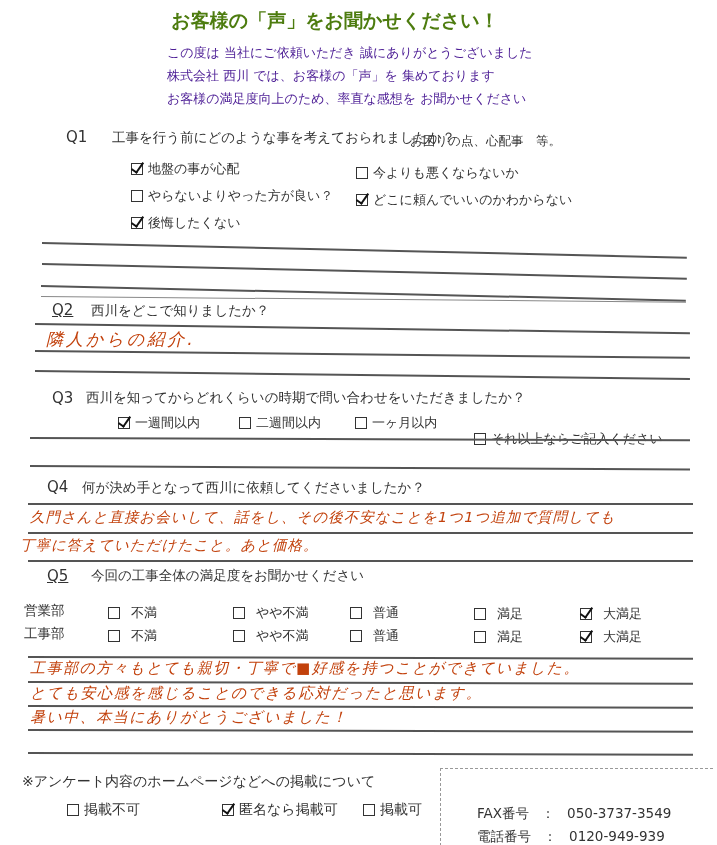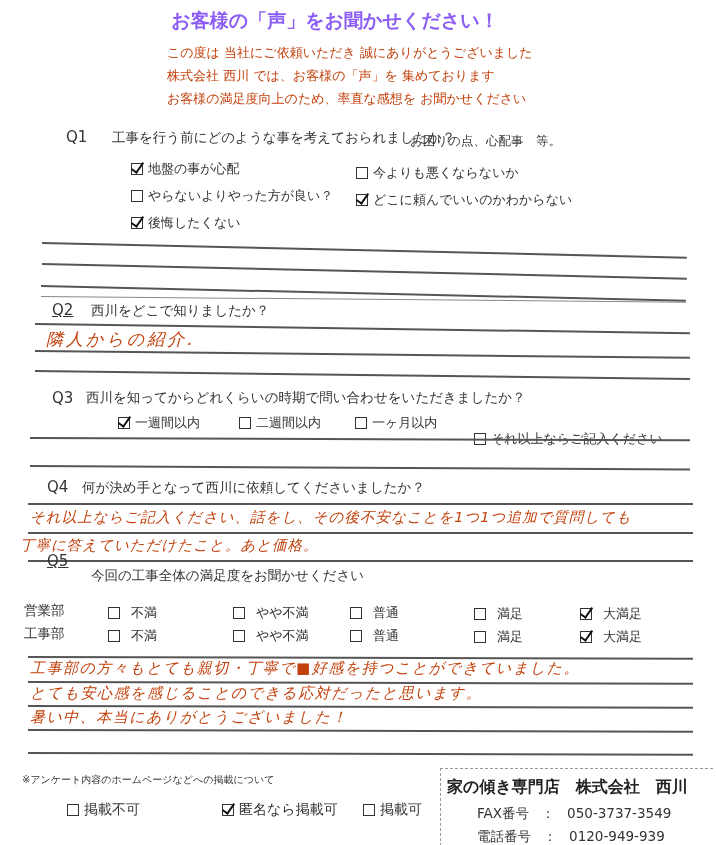--- a/index.html
+++ b/index.html
@@ -1,19 +1,19 @@
 <!DOCTYPE html>
 <html><head>
 <meta charset="utf-8">
 <style>
   html,body{margin:0;padding:0;background:#fff;}
   body{width:717px;height:845px;position:relative;overflow:hidden;font-family:"DejaVu Sans",sans-serif;color:#222;}
   .abs{position:absolute;white-space:nowrap;}
-  .title{left:0;width:670px;top:8px;text-align:center;font-weight:bold;font-size:19px;color:#8b5cf6;}
-  .intro{font-size:13px;color:#c2410c;}
+  .title{left:0;width:670px;top:8px;text-align:center;font-weight:bold;font-size:19px;color:#4d7c0f;}
+  .intro{font-size:13px;color:#4c1d95;}
   .q{font-size:13.5px;color:#333;}
   .qnum{font-size:15px;color:#333;}
   .opt{font-size:13px;color:#333;display:flex;align-items:center;}
   .cb{display:inline-block;width:12px;height:12px;border:1.3px solid #333;margin-right:5px;position:relative;box-sizing:border-box;background:#fff;}
   .cb.checked::after{content:"";position:absolute;left:2px;top:-4px;width:5px;height:11px;border-right:2px solid #111;border-bottom:2px solid #111;transform:rotate(35deg);}
   .line{position:absolute;height:1.5px;background:#555;transform-origin:left center;}
   .hand{font-family:"DejaVu Sans",sans-serif;font-size:17px;color:#c2410c;letter-spacing:3px;font-style:italic;}
   .stamp{position:absolute;left:440px;top:768px;width:272px;height:77px;border-left:1px dashed #999;border-top:1px dashed #999;}
   .stamp-title{font-weight:bold;font-size:16px;color:#222;}
   .stamp-row{font-size:13.5px;color:#333;}
@@ -80,26 +80,26 @@
 <div class="abs opt" style="left:474px;top:430px;">
   <span class="cb"></span>
   <span>それ以上ならご記入ください</span>
 </div>
 <div class="line" style="left:30px;top:437px;width:660px;transform:rotate(0.2deg);"></div>
 <div class="line" style="left:30px;top:465px;width:660px;transform:rotate(0.3deg);"></div>
 
 <div class="abs qnum" style="left:47px;top:478px;">Q4</div>
 <div class="abs q" style="left:82px;top:479px;">何が決め手となって西川に依頼してくださいましたか？</div>
 <div class="line" style="left:28px;top:503px;width:665px;"></div>
-<div class="abs hand" style="left:30px;top:508px;font-size:14.5px;letter-spacing:1px;">それ以上ならご記入ください、話をし、その後不安なことを1つ1つ追加で質問しても</div>
+<div class="abs hand" style="left:30px;top:508px;font-size:14.5px;letter-spacing:1px;">久門さんと直接お会いして、話をし、その後不安なことを1つ1つ追加で質問しても</div>
 <div class="line" style="left:28px;top:532px;width:665px;"></div>
 <div class="abs hand" style="left:20px;top:536px;font-size:14.5px;letter-spacing:1px;">丁寧に答えていただけたこと。あと価格。</div>
 <div class="line" style="left:28px;top:560px;width:665px;"></div>
 
-<div class="abs qnum" style="left:47px;top:552px;text-decoration:underline;">Q5</div>
+<div class="abs qnum" style="left:47px;top:567px;text-decoration:underline;">Q5</div>
 <div class="abs q" style="left:91px;top:567px;">今回の工事全体の満足度をお聞かせください</div>
 
 <div class="abs q" style="left:24px;top:602px;">営業部</div>
 <div class="abs opt" style="left:108px;top:604px;">
   <span class="cb"></span>
   <span style="margin-left:6px">不満</span>
 </div>
 <div class="abs opt" style="left:233px;top:604px;">
   <span class="cb"></span>
   <span style="margin-left:6px">やや不満</span>
@@ -141,36 +141,35 @@
 
 <div class="line" style="left:28px;top:656px;width:665px;transform:rotate(0.15deg);"></div>
 <div class="abs hand" style="left:30px;top:659px;font-size:15px;letter-spacing:1.5px;">工事部の方々もとても親切・丁寧で■好感を持つことができていました。</div>
 <div class="line" style="left:28px;top:681px;width:665px;transform:rotate(0.15deg);"></div>
 <div class="abs hand" style="left:30px;top:684px;font-size:15px;letter-spacing:1.5px;">とても安心感を感じることのできる応対だったと思います。</div>
 <div class="line" style="left:28px;top:705px;width:665px;transform:rotate(0.15deg);"></div>
 <div class="abs hand" style="left:30px;top:708px;font-size:15px;letter-spacing:1.5px;">暑い中、本当にありがとうございました！</div>
 <div class="line" style="left:28px;top:729px;width:665px;transform:rotate(0.15deg);"></div>
 <div class="line" style="left:28px;top:752px;width:665px;transform:rotate(0.15deg);"></div>
 
-<div class="abs q" style="left:22px;top:773px;font-size:10px;">※アンケート内容のホームページなどへの掲載について</div>
+<div class="abs q" style="left:22px;top:773px;font-size:14px;">※アンケート内容のホームページなどへの掲載について</div>
 <div class="abs opt" style="left:67px;top:801px;font-size:14px;">
   <span class="cb"></span>
   <span>掲載不可</span>
 </div>
 <div class="abs opt" style="left:190px;top:801px;font-size:14px;margin-left:32px;">
   <span class="cb checked"></span>
   <span>匿名なら掲載可</span>
 </div>
 <div class="abs opt" style="left:363px;top:801px;font-size:14px;">
   <span class="cb"></span>
   <span>掲載可</span>
 </div>
 
 <div class="stamp">
-  <div class="abs stamp-title" style="left:6px;top:8px;">家の傾き専門店　株式会社　西川</div>
   <div class="abs stamp-row" style="left:36px;top:36px;">
     <span>FAX番号</span>
     <span style="margin:0 8px">：</span>
     <span>050-3737-3549</span>
   </div>
   <div class="abs stamp-row" style="left:36px;top:59px;">
     <span>電話番号</span>
     <span style="margin:0 8px">：</span>
     <span>0120-949-939</span>
   </div>

